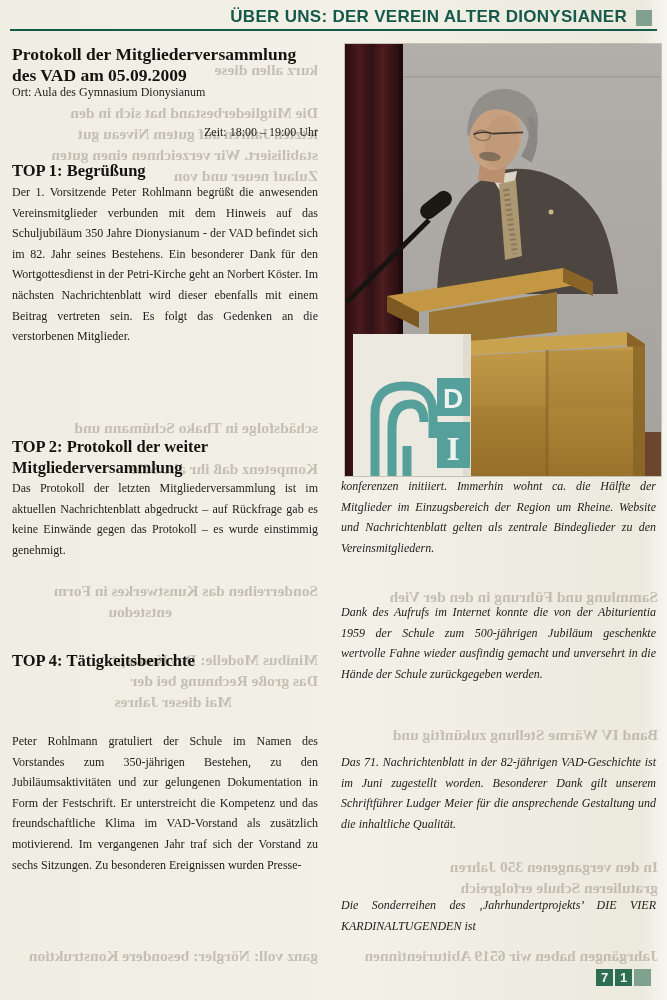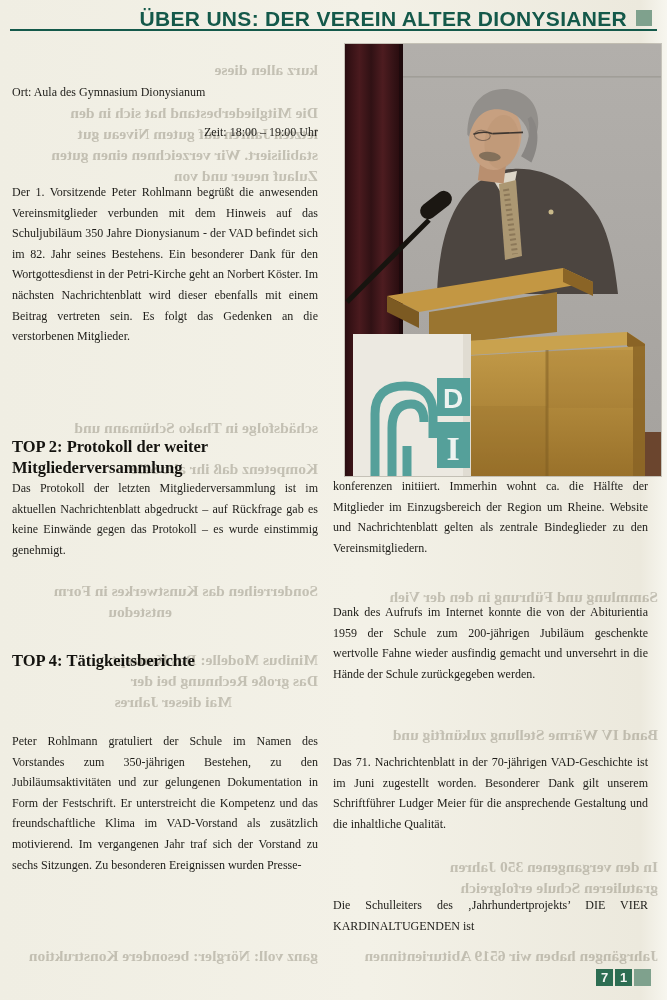--- a/index.html
+++ b/index.html
@@ -11,34 +11,34 @@
     position:relative;
   }
   .page{
     position:absolute;inset:0;overflow:hidden;
     background:linear-gradient(90deg,#f0eee3 0%,#f3f1e7 55%,#ece9dd 96%,#f7f6ef 100%);
   }
   
   .header-title{
     position:absolute;top:7px;right:40px;
     font-family:"Liberation Sans","DejaVu Sans",sans-serif;
-    font-weight:bold;font-size:21px;letter-spacing:.3px;
+    font-weight:bold;font-size:17px;letter-spacing:.3px;
     color:#14594a;white-space:nowrap;
   }
   .header-square{
     position:absolute;top:10px;right:15px;width:16px;height:16px;
     background:#7fa18d;
   }
   .header-rule{
     position:absolute;top:29px;left:10px;right:10px;height:2px;
     background:#14594a;
   }
   
   .sec{position:absolute;left:12px;width:306px;}
-  .rsec{position:absolute;left:333px;width:315px;}
+  .rsec{position:absolute;left:341px;width:315px;font-style:italic;}
   .body-text{font-size:12px;line-height:20.6px;}
   .just{text-align:justify;}
   .head{font-weight:bold;font-size:16.5px;line-height:20.5px;color:#14130f;}
   .article-title{font-weight:bold;font-size:17.5px;line-height:21px;color:#14130f;}
   
   .photo{
     position:absolute;left:345px;top:44px;width:316px;height:432px;
     outline:1px solid rgba(60,50,40,.25);
   }
   .photo svg{display:block;width:100%;height:100%;}
@@ -82,23 +82,25 @@
   <div class="bleed" style="top:587px;left:343px;width:315px;">Sammlung und Führung in den der Vieh</div>
   <div class="bleed" style="top:725px;left:343px;width:315px;">Band IV Wärme Stellung zukünftig und</div>
   <div class="bleed" style="top:857px;left:343px;width:315px;">In den vergangenen 350 Jahren</div>
   <div class="bleed" style="top:878px;left:343px;width:315px;">gratulieren Schule erfolgreich</div>
   <div class="bleed" style="top:946px;left:343px;width:315px;">Jahrgängen haben wir 6519 Abiturientinnen</div>
 
   <div class="header-title">ÜBER UNS: DER VEREIN ALTER DIONYSIANER</div>
   <div class="header-square"></div>
   <div class="header-rule"></div>
 
+  <div class="sec article-title" style="top:44px;">Protokoll der Mitgliederversammlung des VAD am 05.09.2009</div>
   <div class="sec body-text" style="top:82px;">Ort: Aula des Gymnasium Dionysianum</div>
   <div class="sec body-text" style="top:122px;text-align:right;">Zeit: 18:00 – 19:00 Uhr</div>
 
+  <div class="sec head" style="top:161px;">TOP 1: Begrüßung</div>
   <div class="sec body-text just" style="top:182px;">Der 1. Vorsitzende Peter Rohlmann begrüßt die anwesenden Vereinsmitglieder verbunden mit dem Hinweis auf das Schuljubiläum 350 Jahre Dionysianum - der VAD befindet sich im 82. Jahr seines Bestehens. Ein besonderer Dank für den Wortgottesdienst in der Petri-Kirche geht an Norbert Köster. Im nächsten Nachrichtenblatt wird dieser ebenfalls mit einem Beitrag vertreten sein. Es folgt das Gedenken an die verstorbenen Mitglieder.</div>
 
   <div class="sec head" style="top:437px;">TOP 2: Protokoll der weiter Mitgliederversammlung</div>
   <div class="sec body-text just" style="top:478px;">Das Protokoll der letzten Mitgliederversammlung ist im aktuellen Nachrichtenblatt abgedruckt – auf Rückfrage gab es keine Einwände gegen das Protokoll – es wurde einstimmig genehmigt.</div>
 
 
   <div class="sec head" style="top:651px;">TOP 4: Tätigkeitsberichte</div>
   <div class="sec body-text just" style="top:731px;">Peter Rohlmann gratuliert der Schule im Namen des Vorstandes zum 350-jährigen Bestehen, zu den Jubiläumsaktivitäten und zur gelungenen Dokumentation in Form der Festschrift. Er unterstreicht die Kompetenz und das freundschaftliche Klima im VAD-Vorstand als zusätzlich motivierend. Im vergangenen Jahr traf sich der Vorstand zu sechs Sitzungen. Zu besonderen Ereignissen wurden Presse-</div>
 
   <div class="photo">
@@ -184,21 +186,21 @@
           <rect x="92" y="334" width="33" height="38" fill="#55a09a"></rect>
           <text x="108" y="364" font-family="Liberation Sans, sans-serif" font-size="28" font-weight="bold" fill="#eef3f0" text-anchor="middle">D</text>
           <rect x="92" y="378" width="33" height="46" fill="#55a09a"></rect>
           <text x="108" y="416" font-family="Liberation Serif, serif" font-size="34" font-weight="bold" fill="#eef3f0" text-anchor="middle">I</text>
         </g>
       </g>
     </svg>
   </div>
 
   <div class="rsec body-text just" style="top:476px;">konferenzen initiiert. Immerhin wohnt ca. die Hälfte der Mitglieder im Einzugsbereich der Region um Rheine. Website und Nachrichtenblatt gelten als zentrale Bindeglieder zu den Vereinsmitgliedern.</div>
-  <div class="rsec body-text just" style="top:602px;">Dank des Aufrufs im Internet konnte die von der Abiturientia 1959 der Schule zum 200-jährigen Jubiläum geschenkte wertvolle Fahne wieder ausfindig gemacht und unversehrt in die Hände der Schule zurückgegeben werden.</div>
-  <div class="rsec body-text just" style="top:752px;">Das 71. Nachrichtenblatt in der 70-jährigen VAD-Geschichte ist im Juni zugestellt worden. Besonderer Dank gilt unserem Schriftführer Ludger Meier für die ansprechende Gestaltung und die inhaltliche Qualität.</div>
-  <div class="rsec body-text just" style="top:895px;">Die Schulleiters des ‚Jahrhundertprojekts’ DIE VIER KARDINALTUGENDEN ist</div>
+  <div class="rsec body-text just" style="top:602px;">Dank des Aufrufs im Internet konnte die von der Abiturientia 1959 der Schule zum 500-jährigen Jubiläum geschenkte wertvolle Fahne wieder ausfindig gemacht und unversehrt in die Hände der Schule zurückgegeben werden.</div>
+  <div class="rsec body-text just" style="top:752px;">Das 71. Nachrichtenblatt in der 82-jährigen VAD-Geschichte ist im Juni zugestellt worden. Besonderer Dank gilt unserem Schriftführer Ludger Meier für die ansprechende Gestaltung und die inhaltliche Qualität.</div>
+  <div class="rsec body-text just" style="top:895px;">Die Sonderreihen des ‚Jahrhundertprojekts’ DIE VIER KARDINALTUGENDEN ist</div>
 
   <div class="pagenum-box" style="left:596px;">7</div>
   <div class="pagenum-box" style="left:615px;">1</div>
   <div class="pagenum-accent" style="left:634px;"></div>
 
 </div>
 
 </body></html>

